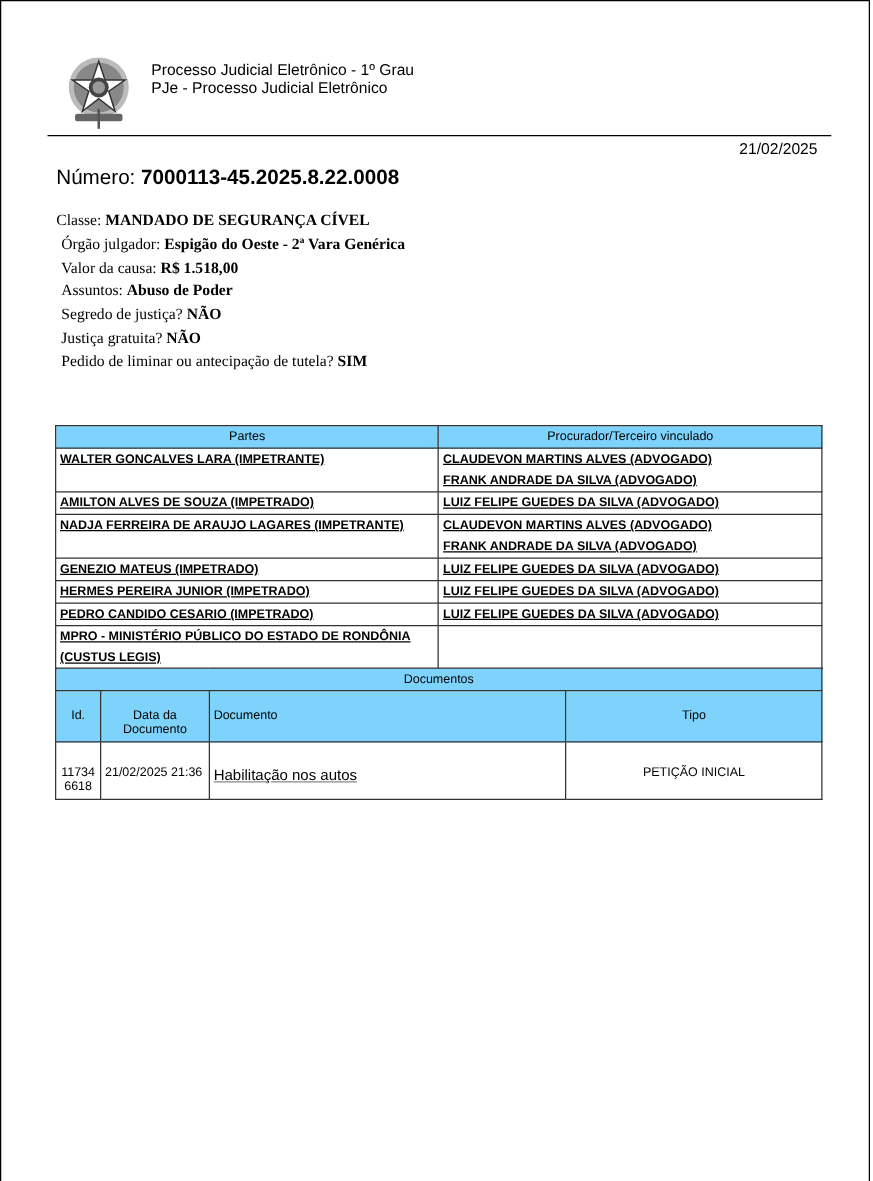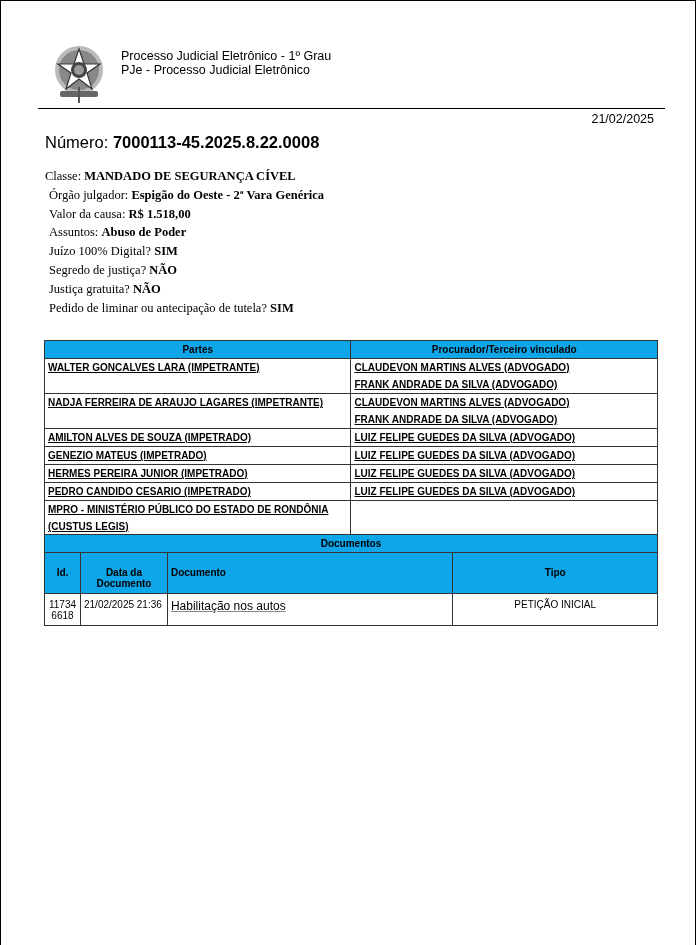--- a/index.html
+++ b/index.html
@@ -16,29 +16,29 @@
     .hdr-text { position: absolute; left: 120px; top: 48px; font-size: 12.5px; line-height: 14px; }
     .hdr-line { position: absolute; left: 37px; top: 107px; width: 627px; height: 0; border-top: 1.5px solid #000; }
     .date { position: absolute; right: 41px; top: 111px; font-size: 12.5px; }
     .numero { position: absolute; left: 44px; top: 132px; font-size: 16.5px; }
     .numero b { font-weight: bold; }
     .fields { position: absolute; left: 44px; top: 166px; font-size: 12.5px; line-height: 18.8px; }
     .fields div { white-space: nowrap; font-family: Liberation Serif, serif; }
     .fields .ind { padding-left: 4px; }
     table { border-collapse: collapse; position: absolute; font-size: 10px; }
     td, th { border: 1px solid #333; padding: 0 3px; vertical-align: top; }
-    th { background: #0ea5e9; font-weight: bold; text-align: center; }
+    th { background: #7dd3fc; font-weight: normal; text-align: center; }
     .parts { left: 43px; top: 339px; width: 614px; }
     .parts th { height: 17px; line-height: 17px; }
     .parts td { font-weight: bold; line-height: 17px; }
     .parts .nm { text-decoration: underline; display: block; }
     .docs { left: 43px; top: 533px; width: 614px; }
     .docs th.main { height: 17px; line-height: 17px; }
     .docs th.sub { height: 26px; line-height: 11px; vertical-align: top; padding-top: 14px; }
-    .docs td { height: 26px; line-height: 11px; padding-top: 5px; }
+    .docs td { height: 26px; line-height: 11px; padding-top: 19px; }
     .doc-link { font-size: 12px; line-height: 14px; text-decoration: underline; text-decoration-color: #888; color: #000; text-align: center; }
   </style>
 </head>
 <body>
 
 <div class="page">
 
   <svg class="emblem" viewBox="0 0 54 62">
     <circle cx="27" cy="27" r="24" fill="#bbb"></circle>
     <circle cx="27" cy="27" r="20" fill="#888"></circle>
@@ -59,21 +59,20 @@
   <div class="numero">
     <span>Número:</span>
     <b>7000113-45.2025.8.22.0008</b>
   </div>
 
   <div class="fields">
     <div><span>Classe:</span> <b>MANDADO DE SEGURANÇA CÍVEL</b></div>
     <div class="ind"><span>Órgão julgador:</span> <b>Espigão do Oeste - 2ª Vara Genérica</b></div>
     <div class="ind"><span>Valor da causa:</span> <b>R$ 1.518,00</b></div>
     <div class="ind"><span>Assuntos:</span> <b>Abuso de Poder</b></div>
-    <div class="ind"><span>Juízo 100% Digital?</span> <b>SIM</b></div>
     <div class="ind"><span>Segredo de justiça?</span> <b>NÃO</b></div>
     <div class="ind"><span>Justiça gratuita?</span> <b>NÃO</b></div>
     <div class="ind"><span>Pedido de liminar ou antecipação de tutela?</span> <b>SIM</b></div>
   </div>
 
   <table class="parts">
     <colgroup>
         <col style="width:307px">
         <col style="width:307px">
       </colgroup>
@@ -86,33 +85,33 @@
       <td>
             <span class="nm">WALTER GONCALVES LARA (IMPETRANTE)</span>
           </td>
       <td>
             <span class="nm">CLAUDEVON MARTINS ALVES (ADVOGADO)</span>
             <span class="nm">FRANK ANDRADE DA SILVA (ADVOGADO)</span>
           </td>
     </tr>
     <tr>
       <td>
+            <span class="nm">AMILTON ALVES DE SOUZA (IMPETRADO)</span>
+          </td>
+      <td>
+            <span class="nm">LUIZ FELIPE GUEDES DA SILVA (ADVOGADO)</span>
+          </td>
+    </tr>
+    <tr>
+      <td>
             <span class="nm">NADJA FERREIRA DE ARAUJO LAGARES (IMPETRANTE)</span>
           </td>
       <td>
             <span class="nm">CLAUDEVON MARTINS ALVES (ADVOGADO)</span>
             <span class="nm">FRANK ANDRADE DA SILVA (ADVOGADO)</span>
-          </td>
-    </tr>
-    <tr>
-      <td>
-            <span class="nm">AMILTON ALVES DE SOUZA (IMPETRADO)</span>
-          </td>
-      <td>
-            <span class="nm">LUIZ FELIPE GUEDES DA SILVA (ADVOGADO)</span>
           </td>
     </tr>
     <tr>
       <td>
             <span class="nm">GENEZIO MATEUS (IMPETRADO)</span>
           </td>
       <td>
             <span class="nm">LUIZ FELIPE GUEDES DA SILVA (ADVOGADO)</span>
           </td>
     </tr>

